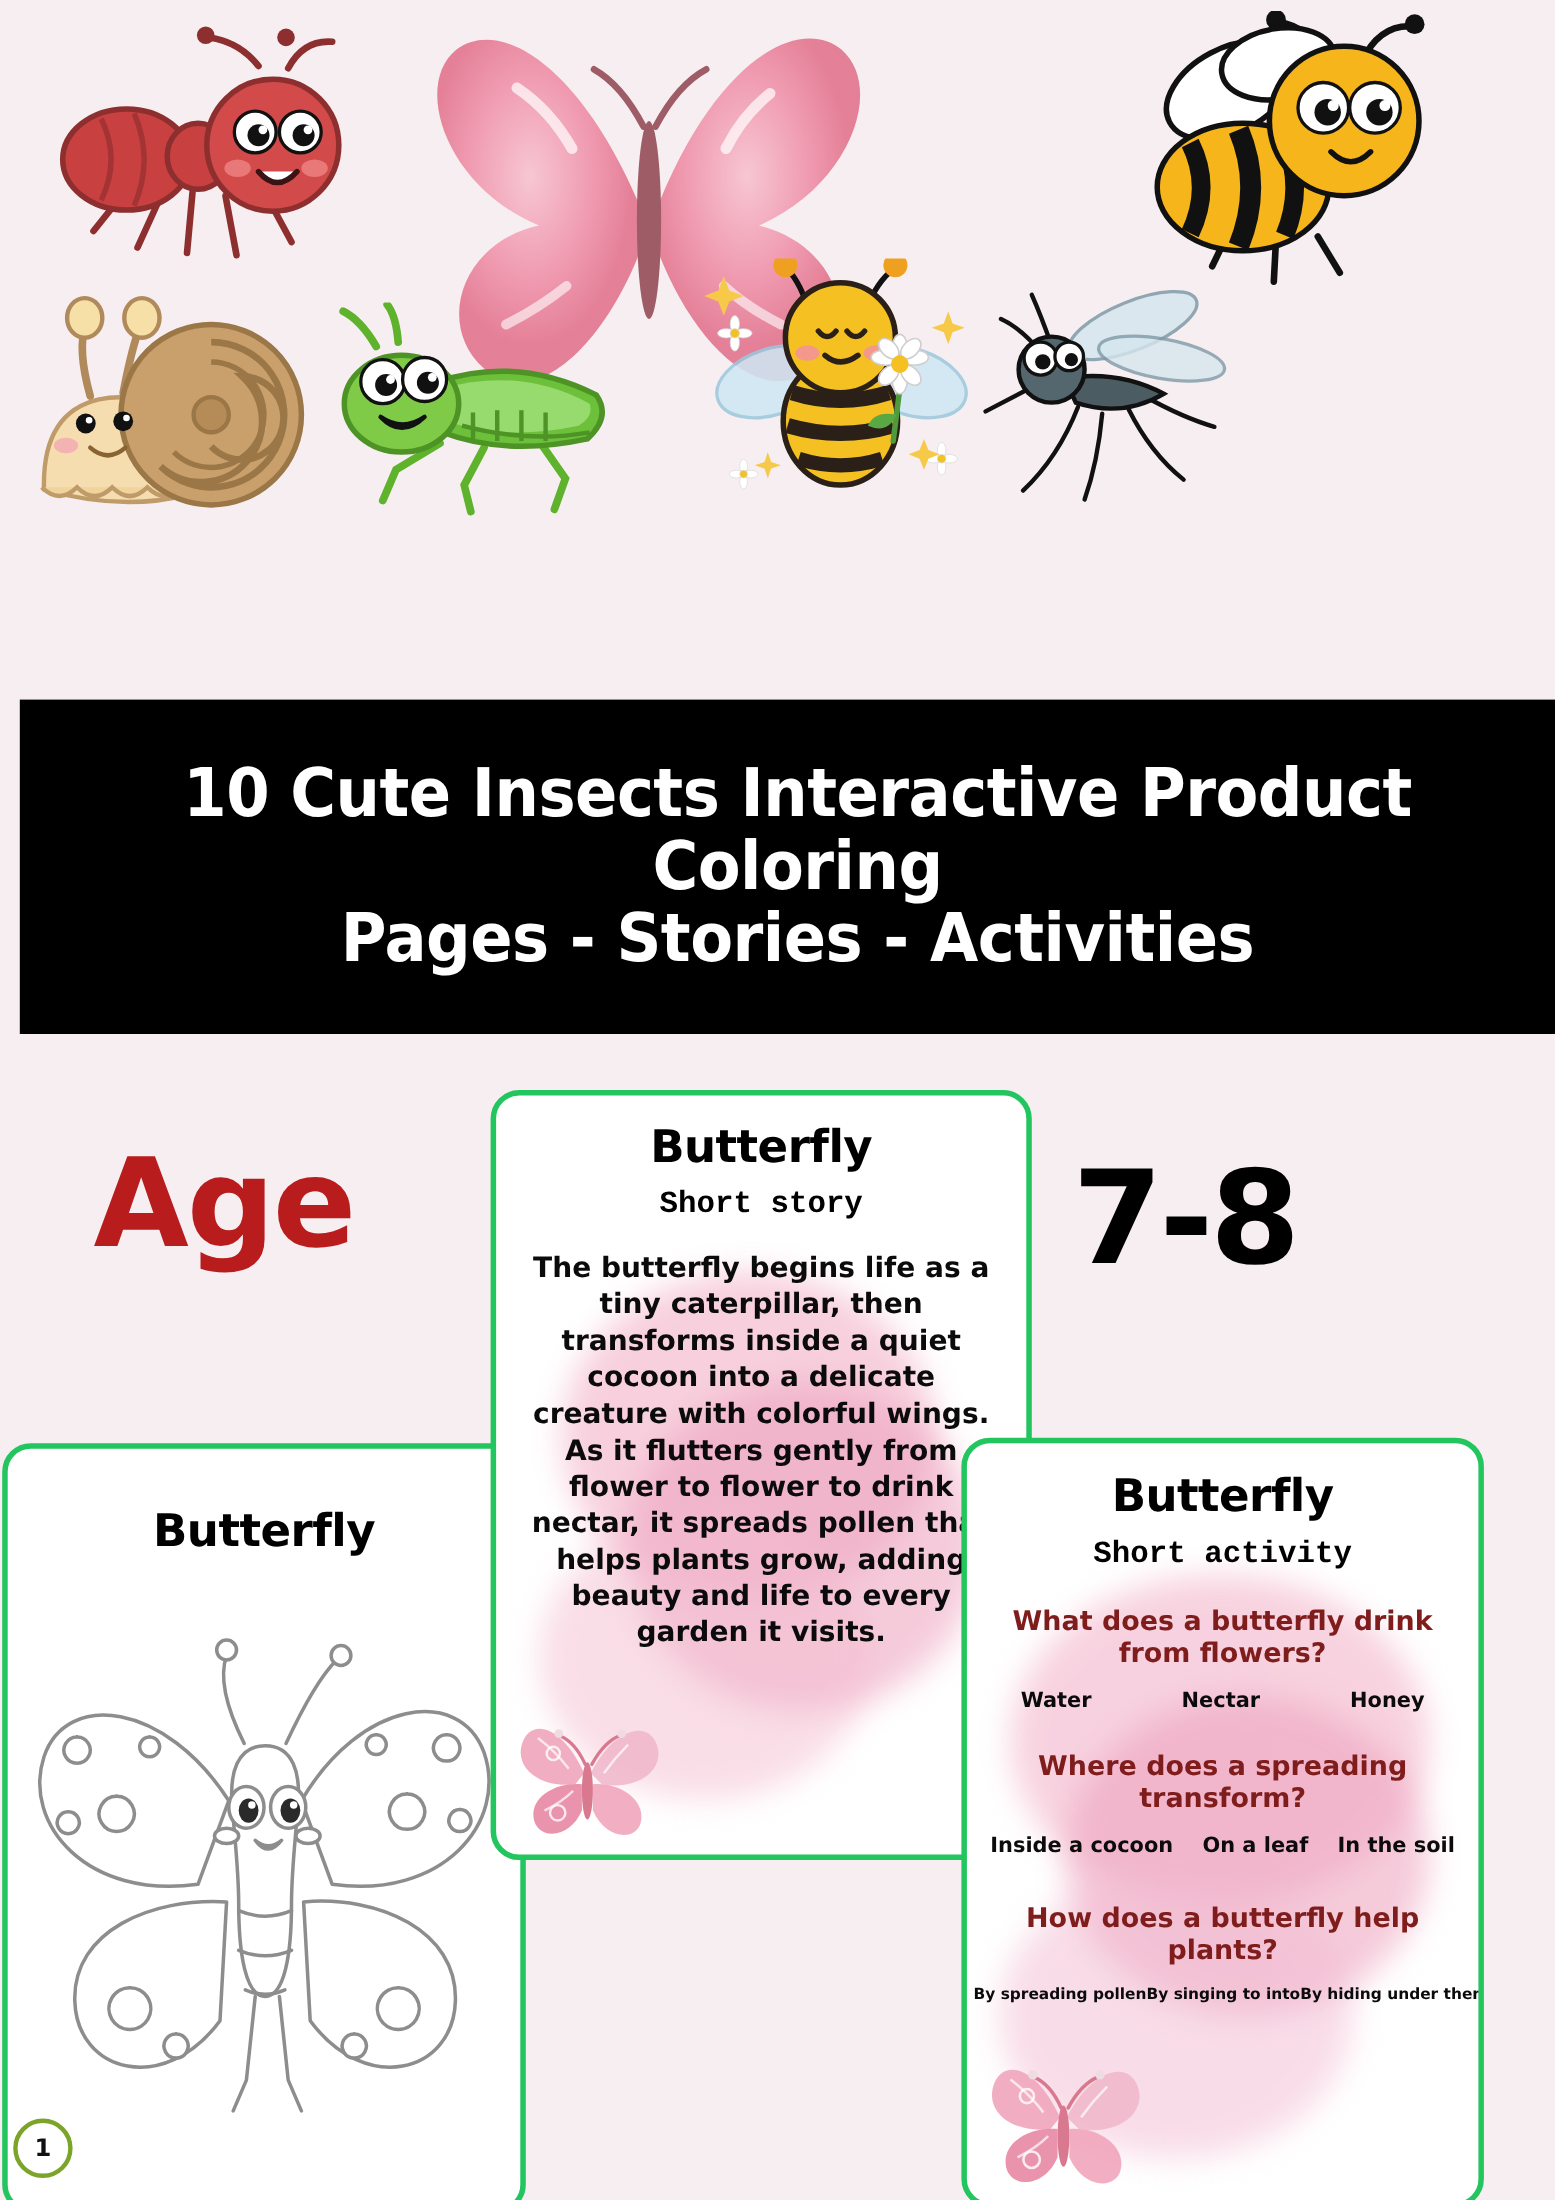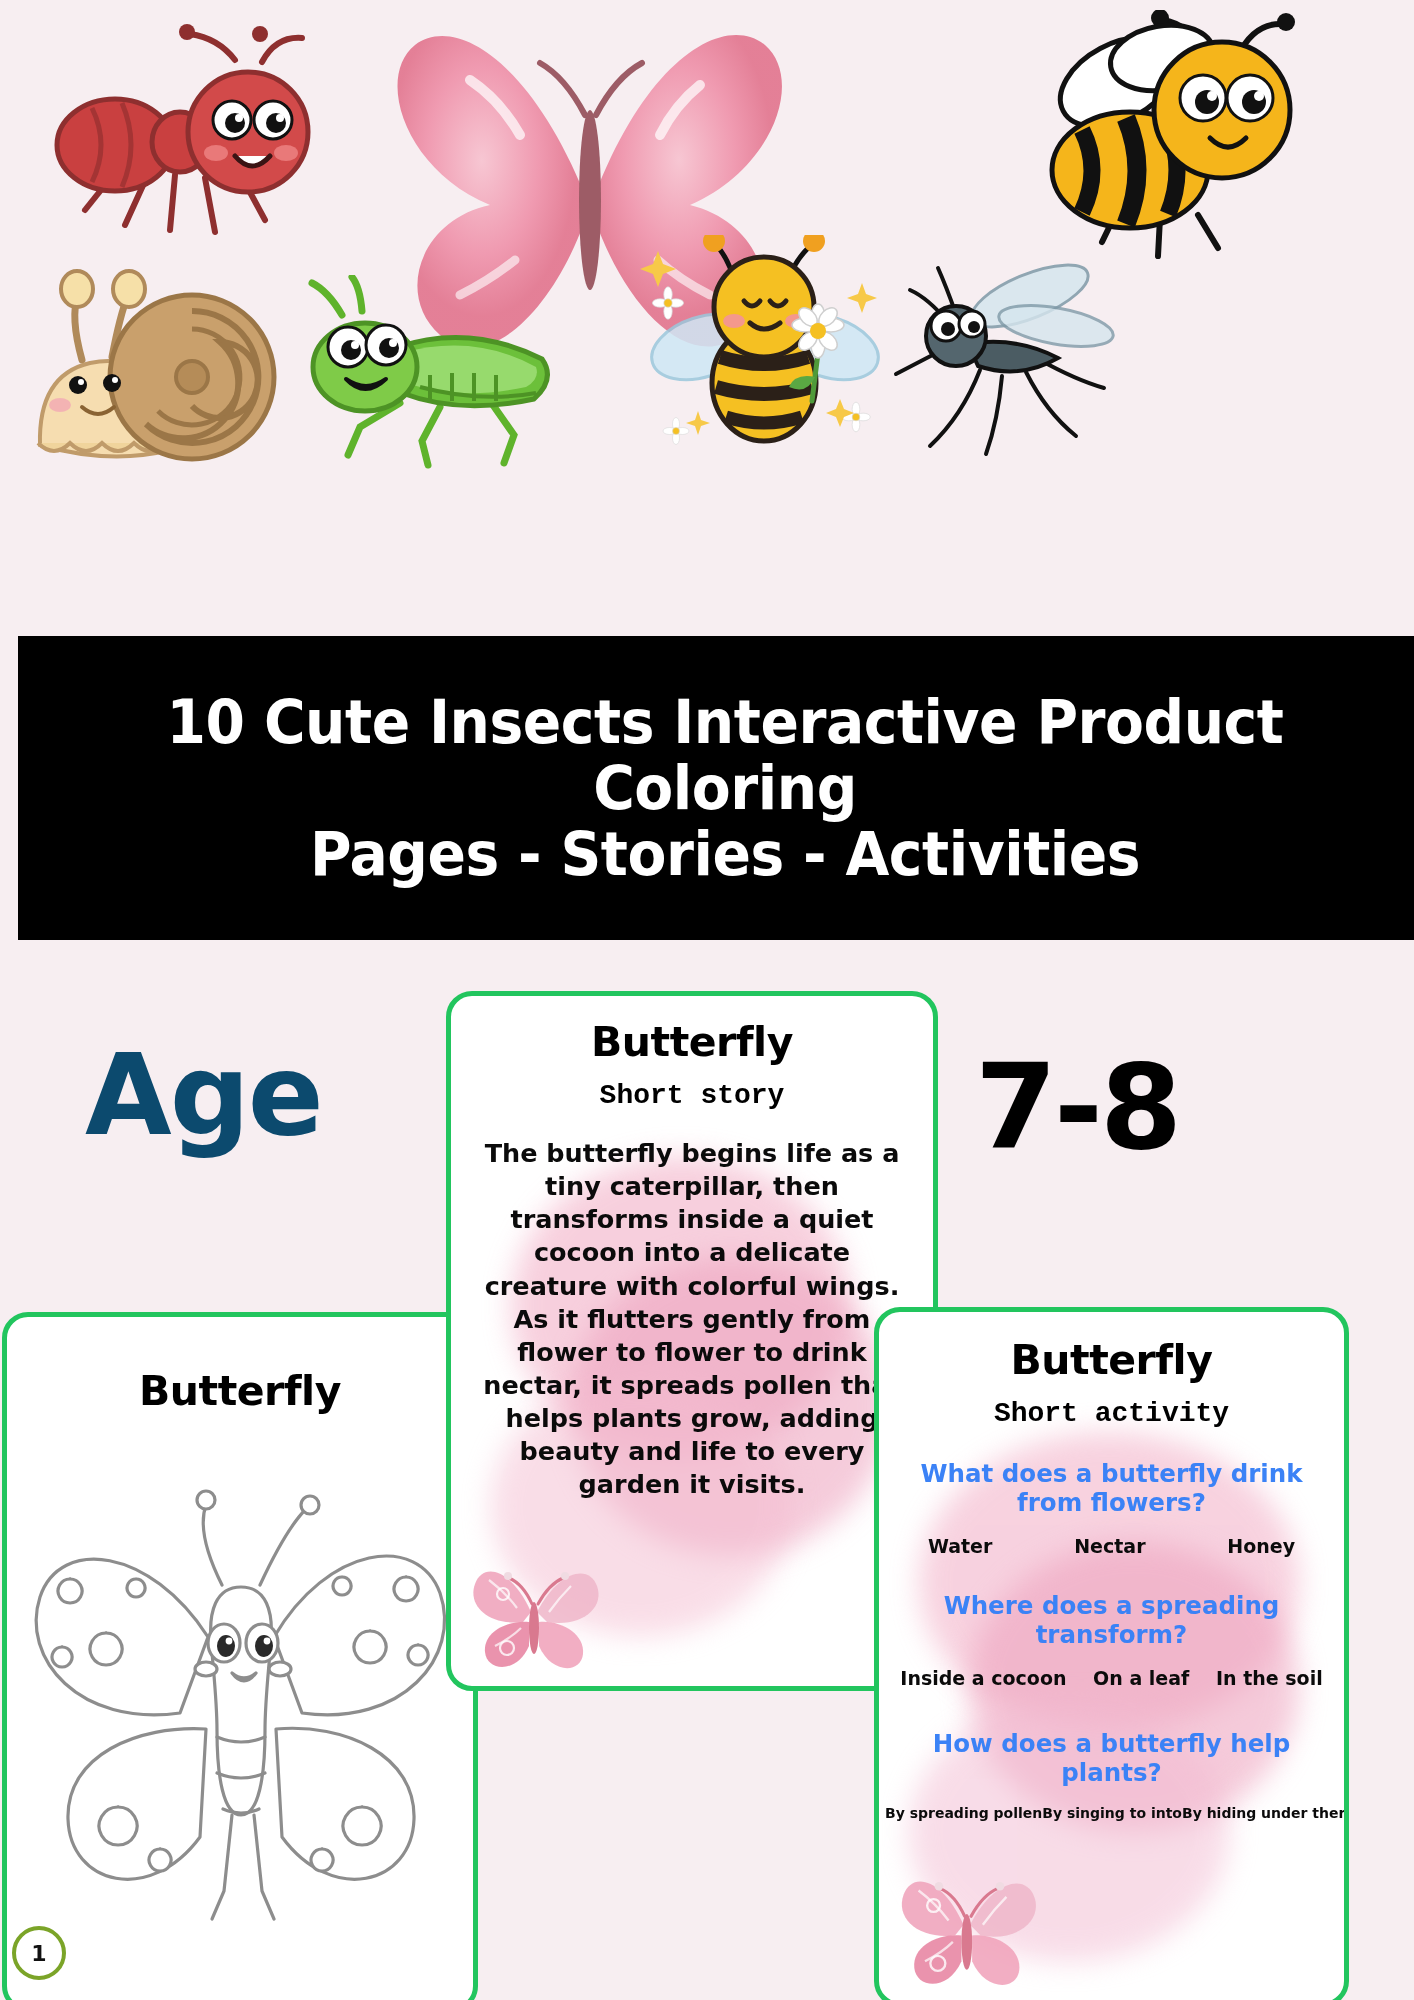--- a/index.html
+++ b/index.html
@@ -38,21 +38,21 @@
     width: 1360px;
     transform: scaleX(0.93);
   }
 
   
   .age-word {
     position: absolute; left: 85px; top: 1030px;
     font-family: "DejaVu Sans", sans-serif;
     font-weight: bold;
     font-size: 112px;
-    color: #0c4a6e;
+    color: #b91c1c;
     letter-spacing: -2px;
   }
   .age-range {
     position: absolute; left: 975px; top: 1038px;
     font-family: "DejaVu Sans", sans-serif;
     font-weight: bold;
     font-size: 118px;
     color: #000;
     letter-spacing: -3px;
   }
@@ -124,21 +124,21 @@
   
   .deco-butterfly { position: absolute; z-index: 3; }
 
   
   .act-q {
     position: relative; z-index: 2;
     text-align: center;
     font-family: "DejaVu Sans", sans-serif;
     font-weight: bold;
     font-size: 24.5px;
-    color: #3b82f6;
+    color: #7f1d1d;
     padding: 0 18px;
   }
   .act-opts {
     position: relative; z-index: 2;
     display: flex; justify-content: space-around;
     margin-top: 18px; padding: 0 8px;
     font-family: "DejaVu Sans", sans-serif;
     font-weight: bold;
     font-size: 19px;
     color: #0b0b0b;

